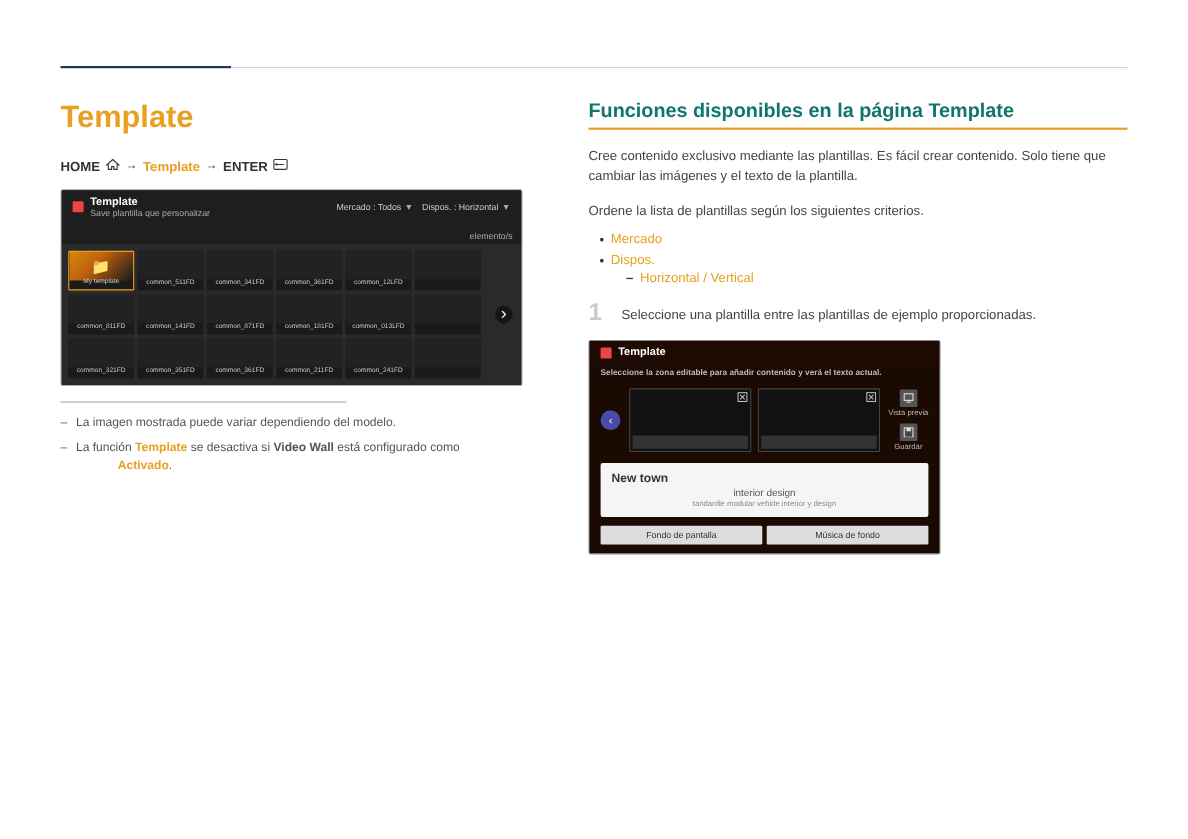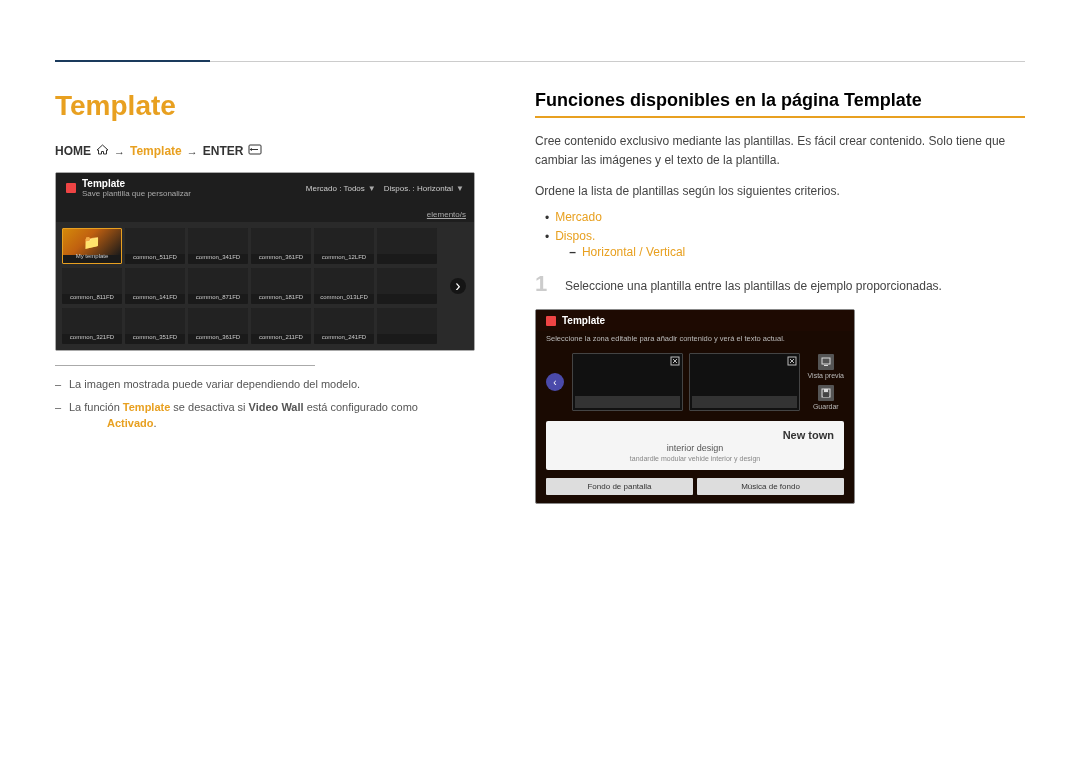--- a/index.html
+++ b/index.html
@@ -123,21 +123,20 @@
       gap: 3px;
     }
     .mockup-filter-arrow {
       color: #aaa;
       font-size: 8px;
     }
     .mockup-elements {
       color: #aaa;
       font-size: 8px;
       text-align: left;
-      text-decoration: underline;
     }
 
     .mockup-grid-area {
       padding: 6px;
       display: flex;
       flex-direction: column;
       gap: 4px;
       background: #2a2a2a;
     }
     .mockup-grid-row {
@@ -247,21 +246,21 @@
     }
 
     
     .right-col {
       flex: 1;
     }
 
     .section-title {
       font-size: 18px;
       font-weight: bold;
-      color: #000000;
+      color: #0f766e;
       border-bottom: 2px solid #e8a020;
       padding-bottom: 5px;
       margin-bottom: 14px;
     }
 
     .section-desc {
       font-size: 12px;
       color: #444;
       line-height: 1.6;
       margin-bottom: 14px;
@@ -356,20 +355,21 @@
     }
     .mockup2-header-title {
       color: #fff;
       font-size: 10px;
       font-weight: bold;
     }
     .mockup2-subtitle {
       color: #bbb;
       font-size: 7.5px;
       padding: 3px 10px 4px;
+      font-weight: bold;
     }
     .mockup2-content {
       display: flex;
       gap: 8px;
       padding: 6px 10px 10px;
       align-items: center;
       position: relative;
     }
     .mockup2-left-btn {
       width: 18px;
@@ -446,21 +446,21 @@
       background: #f5f5f5;
       padding: 8px 10px;
       margin: 0 10px;
       border-radius: 2px;
       margin-bottom: 8px;
     }
     .mockup2-text-title {
       font-size: 11px;
       font-weight: bold;
       color: #333;
-      text-align: right;
+      text-align: left;
       margin-bottom: 2px;
     }
     .mockup2-text-subtitle {
       font-size: 9px;
       color: #555;
       text-align: center;
       margin-bottom: 2px;
     }
     .mockup2-text-desc {
       font-size: 7px;

